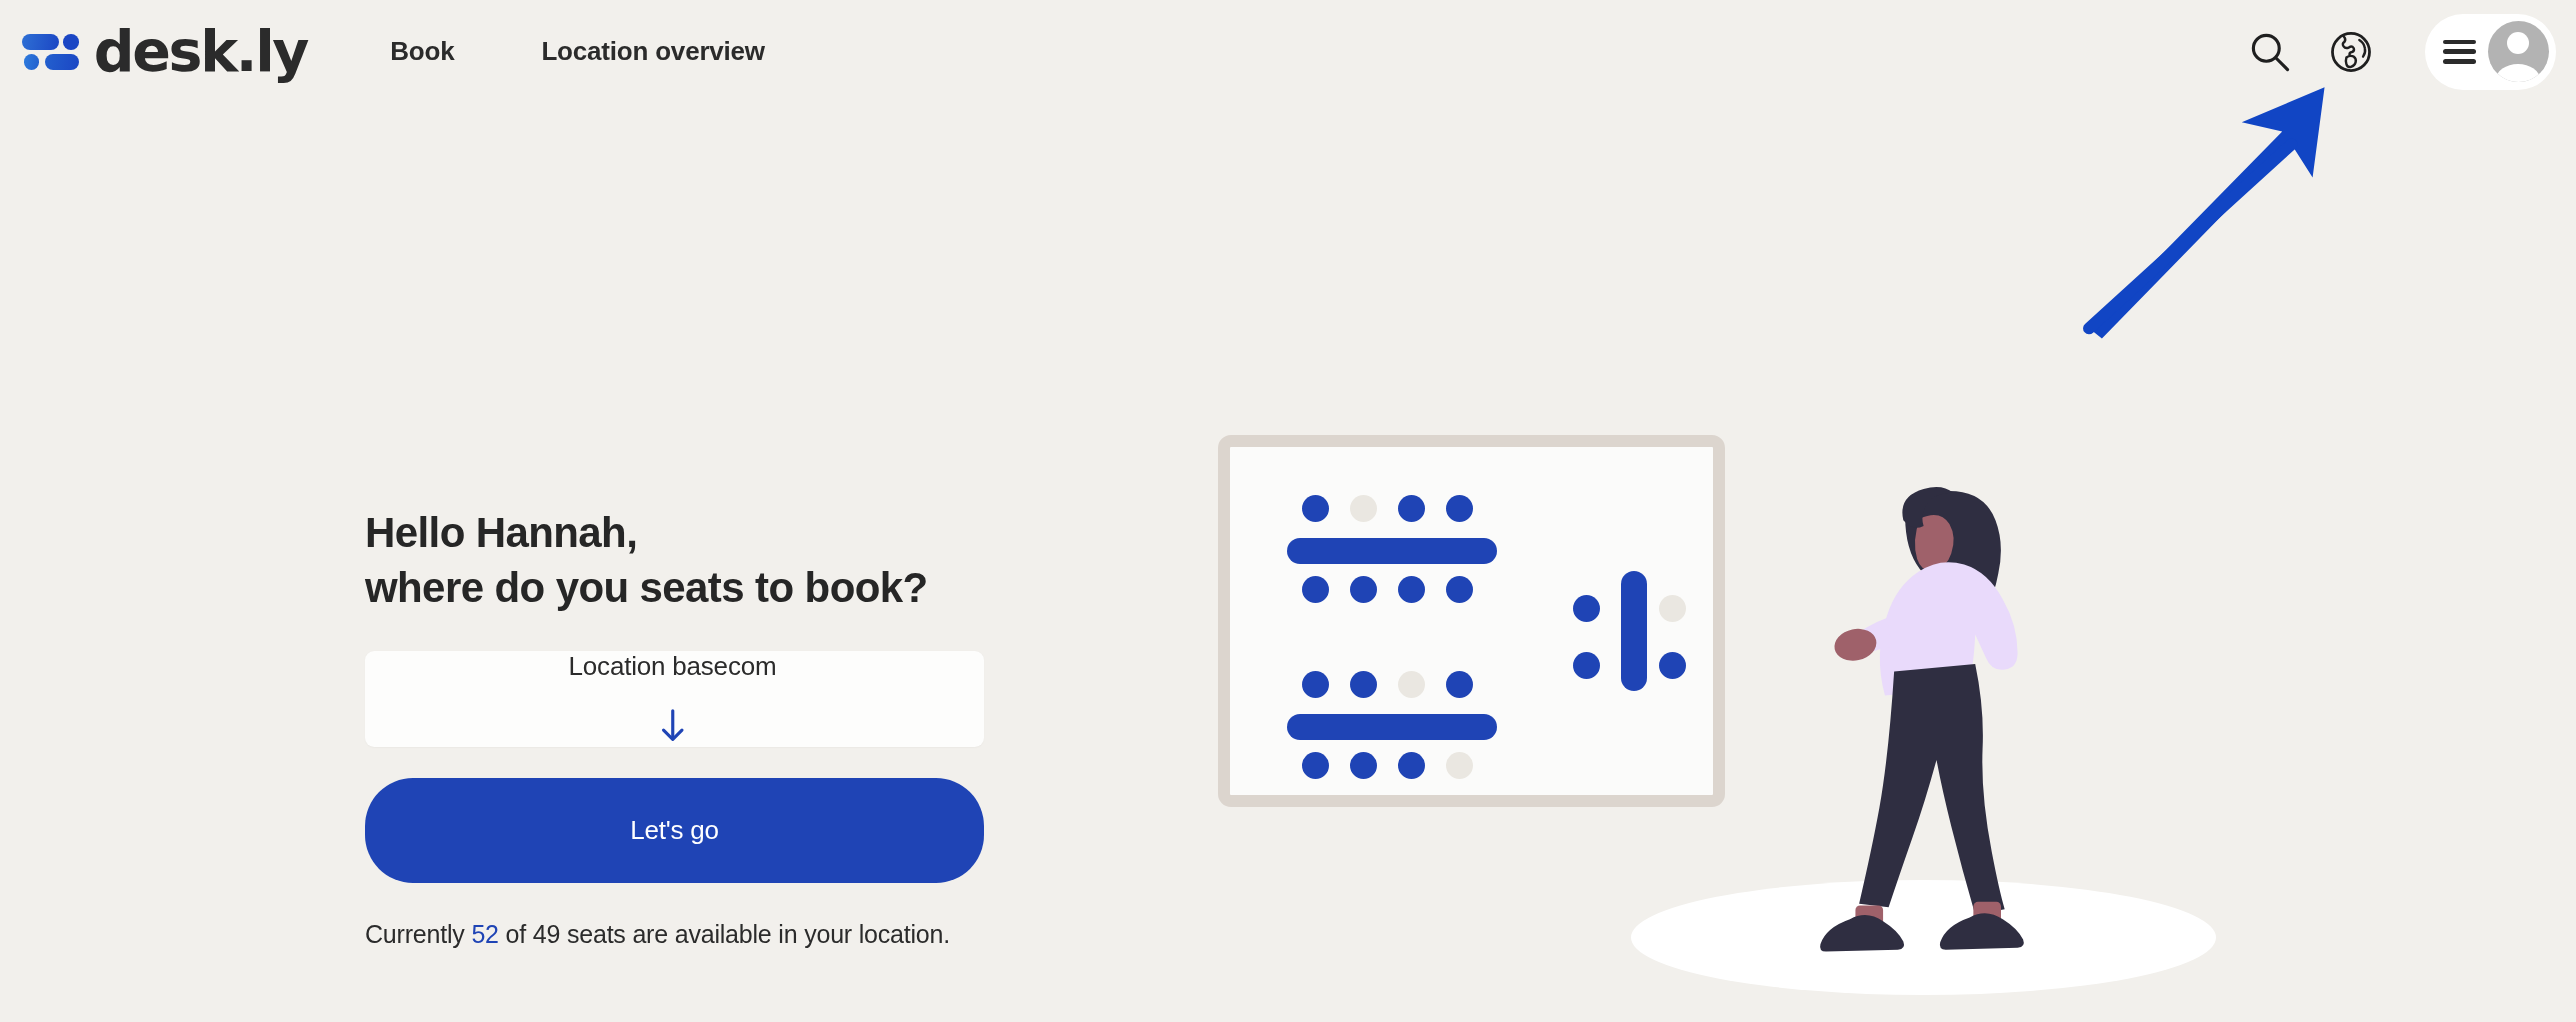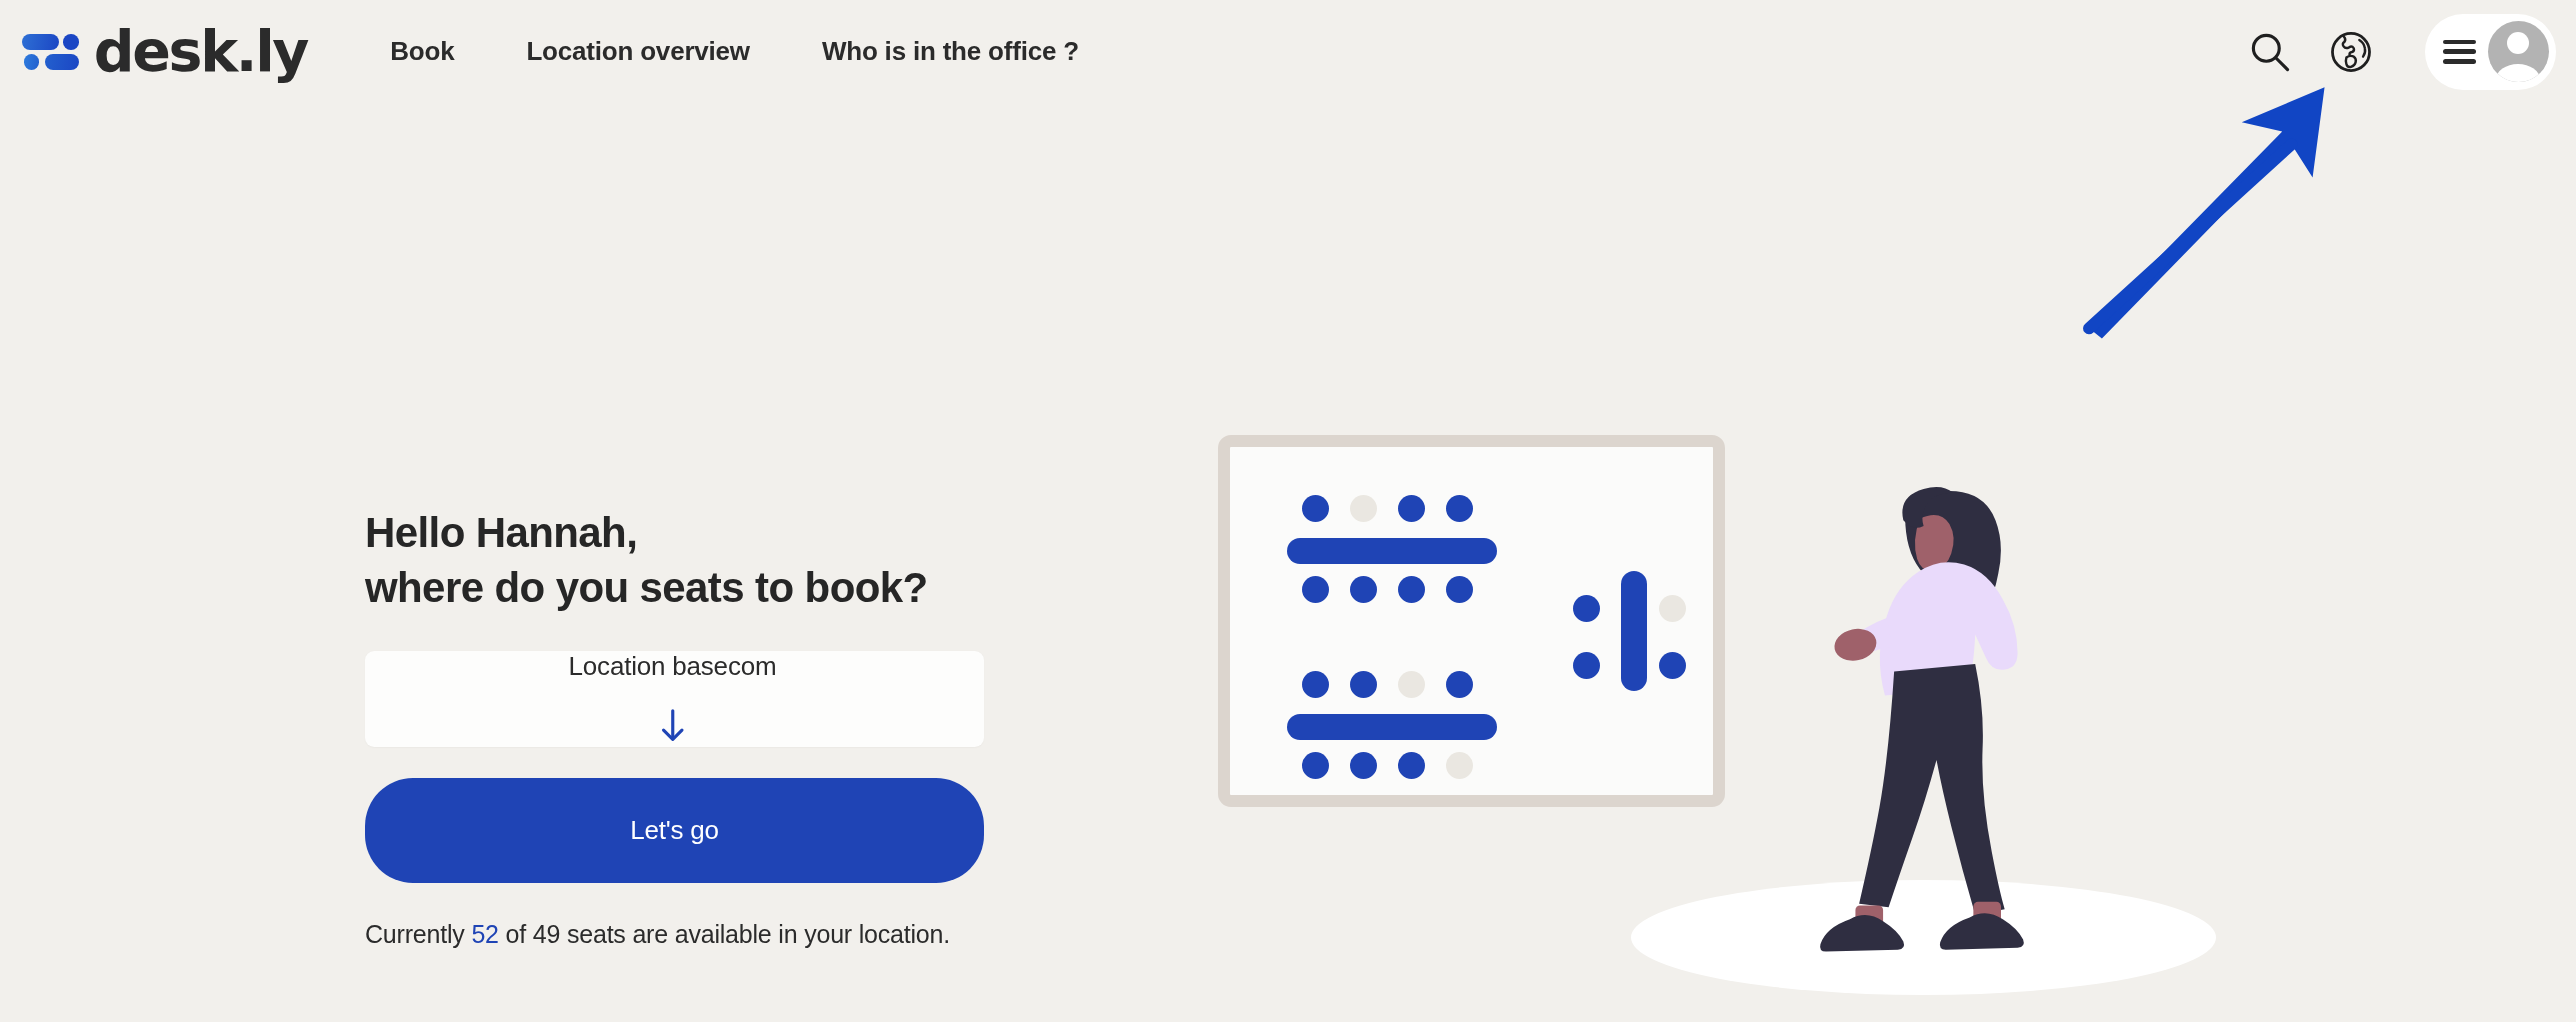--- a/index.html
+++ b/index.html
@@ -79,21 +79,21 @@
     letter-spacing: -2.3px;
     color: #2B2B2B;
     line-height: 1;
     font-family: "DejaVu Sans", sans-serif;
   }
 
   .nav {
     display: flex;
     align-items: center;
     margin-left: 83px;
-    gap: 0;
+    gap: 15px;
   }
   .nav-item {
     font-size: 26px;
     font-weight: 700;
     color: #2B2B2B;
     padding: 9.2px 0;
     margin-right: 72px;
     cursor: pointer;
     white-space: nowrap;
     letter-spacing: -0.2px;
@@ -307,21 +307,20 @@
       <div class="bm-dot-tr"></div>
       <div class="bm-dot-bl"></div>
       <div class="bm-bar-bot"></div>
     </div>
     <div class="brand-word">desk.ly</div>
   </div>
 
   <nav class="nav">
     <div class="nav-item">Book</div>
     <div class="nav-item">Location overview</div>
-    <div class="nav-item">Who is in the office ?</div>
   </nav>
 
   <div class="header-right">
 
     <div class="icon-btn">
       <svg width="48" height="48" viewBox="0 0 52 52" fill="none">
         <circle cx="22" cy="22" r="14" stroke="#1F1F1F" stroke-width="3.4"></circle>
         <line x1="32.5" y1="32.5" x2="45" y2="45" stroke="#1F1F1F" stroke-width="3.4" stroke-linecap="round"></line>
       </svg>
     </div>

